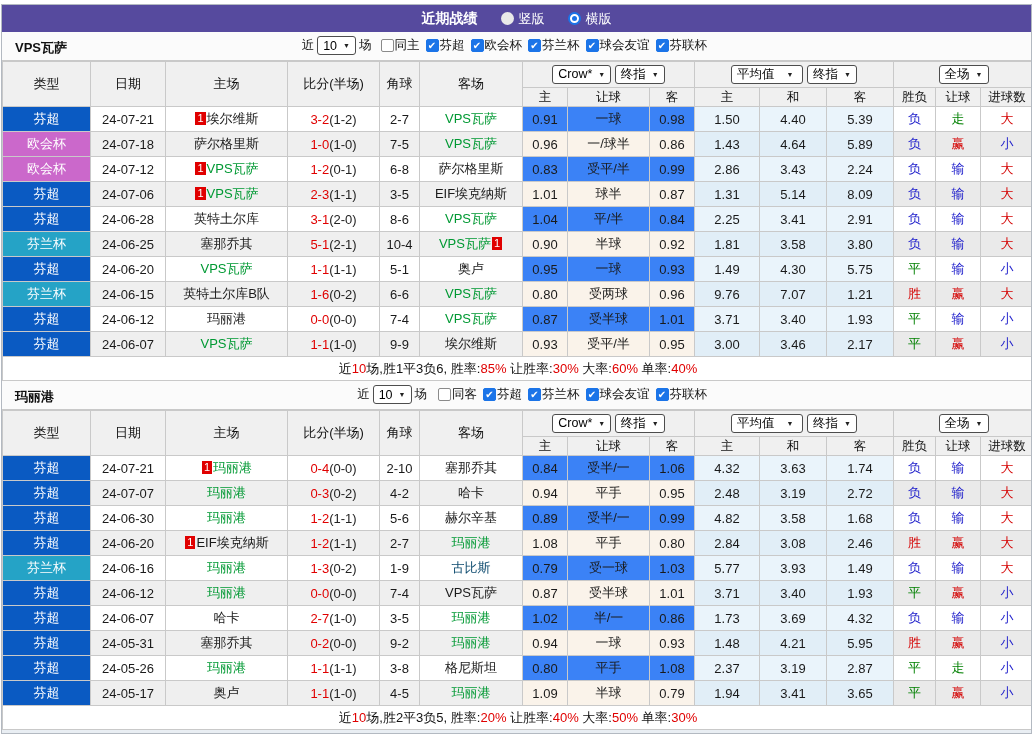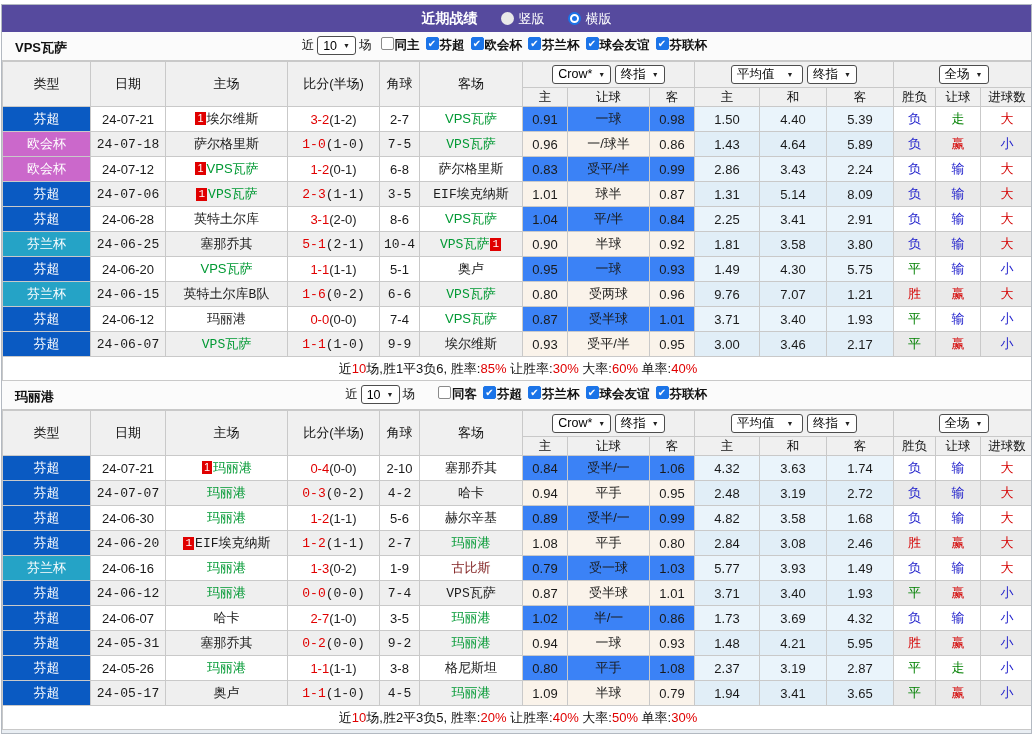--- a/index.html
+++ b/index.html
@@ -11,38 +11,38 @@
   .titlebar .title { font-weight:bold; font-size:14px; }
   .radio-opt { display:inline-flex; align-items:center; gap:5px; font-size:13px; cursor:pointer; }
   .radio { width:13px; height:13px; border-radius:50%; background:#e9e9e9; display:inline-block; position:relative; }
   .radio.selected { background:#fff; border:2px solid #1b74e8; }
   .radio.selected::after { content:""; position:absolute; left:50%; top:50%; width:5px; height:5px; margin:-2.5px 0 0 -2.5px; border-radius:50%; background:#1b74e8; }
 
   .section { background:#fff; }
   .filter-row { height:29px; position:relative; background:#fbfbfb; border-bottom:1px solid #c9c9c9; }
   .filter-row .team { position:absolute; left:13px; top:7px; font-size:13px; font-weight:bold; color:#111; }
   .filter-row .filters { position:absolute; right:324px; top:4px; display:flex; align-items:center; gap:3px; font-size:12.5px; color:#111; white-space:nowrap; }
-  .lg { display:inline-flex; align-items:flex-start; cursor:pointer; margin-left:3px;font-weight:bold; }
+  .lg { display:inline-flex; align-items:center; cursor:pointer; margin-left:3px; }
   .cb { width:13px; height:13px; border-radius:2px; display:inline-flex; align-items:center; justify-content:center; background:#fff; border:1px solid #8a8a8a; font-size:10px; line-height:1; color:#fff; margin-right:1px; }
   .cb.on { background:#1b74e8; border-color:#1b74e8; }
 
   .sel { display:inline-flex; align-items:center; gap:6px; border:1px solid #4d4d4d; border-radius:3px; background:#fff; padding:1px 5px; height:19px; font-size:12.5px; color:#000; cursor:pointer; }
   .sel .arr { font-size:7px; color:#222; }
   .sel-wide { padding-right:9px; gap:12px; }
 
   table { border-collapse:collapse; table-layout:fixed; width:1029px; background:#fff; }
   th, td { border:1px solid #c9c9c9; padding:0; white-space:nowrap; overflow:hidden; }
   thead th { background:#f0f0f0; font-weight:normal; font-size:13px; color:#111; }
   .grp-row th { height:26px; }
   .sub-row th { height:19px; font-size:12.5px; }
   tbody td { height:25px; text-align:center; font-size:13px; color:#1a1a1a; background:#fff; }
   td.type { color:#fff; font-size:13px; }
   .c-crow { background:#3b82f6; }
   .c-avg { background:#eaf4fb; }
-  tr.alt .c-left { background:#efefef;font-family:Liberation Mono, monospace; }
+  tr.alt .c-left { background:#efefef; }
   tr.alt .c-crow { background:#faf3ea; }
   tr.alt .c-avg { background:#e1eef7; }
   tr.alt .c-res { background:#eaeaea; }
   .ft { color:#e00000; }
   .ht { color:#222; }
   .badge { display:inline-block; background:#e00000; color:#fff; font-size:11px; line-height:13px; padding:0 2px; margin:0 1px; vertical-align:1px; }
   tfoot td { height:24px; text-align:center; font-size:13px; background:#fff; color:#111; }
   .red { color:#e00000; }
 </style>
 </head>
@@ -337,21 +337,21 @@
         <div class="section">
           <div class="filter-row">
             <span class="team">玛丽港</span>
             <span class="filters">
               <span>近</span>
               <span class="sel">
                 <span>10</span>
                 <span class="arr">▼</span>
               </span>
               <span>场</span>
-              <label class="lg" style="margin-left:20px">
+              <label class="lg" style="margin-left:8px">
                 <span class="cb"></span>
                 <span>同客</span>
               </label>
               <label class="lg">
                 <span class="cb on">✔</span>
                 <span>芬超</span>
               </label>
               <label class="lg">
                 <span class="cb on">✔</span>
                 <span>芬兰杯</span>
@@ -491,21 +491,21 @@
                 <td class="c-res" style="color:#d40000">胜</td>
                 <td class="c-res" style="color:#d40000">赢</td>
                 <td class="c-res" style="color:#d40000">大</td>
               </tr>
               <tr class="row">
                 <td class="type" style="background:#25a3c6">芬兰杯</td>
                 <td class="c-left">24-06-16</td>
                 <td class="c-left"><span style="color:#009933">玛丽港</span></td>
                 <td class="c-left"><span class="ft">1-3</span><span class="ht">(0-2)</span></td>
                 <td class="c-left">1-9</td>
-                <td class="c-left"><span style="color:#7f1d1d">古比斯</span></td>
+                <td class="c-left"><span style="color:#0c4a6e">古比斯</span></td>
                 <td class="c-crow">0.79</td>
                 <td class="c-crow">受一球</td>
                 <td class="c-crow">1.03</td>
                 <td class="c-avg">5.77</td>
                 <td class="c-avg">3.93</td>
                 <td class="c-avg">1.49</td>
                 <td class="c-res" style="color:#2323cc">负</td>
                 <td class="c-res" style="color:#2323cc">输</td>
                 <td class="c-res" style="color:#d40000">大</td>
               </tr>

